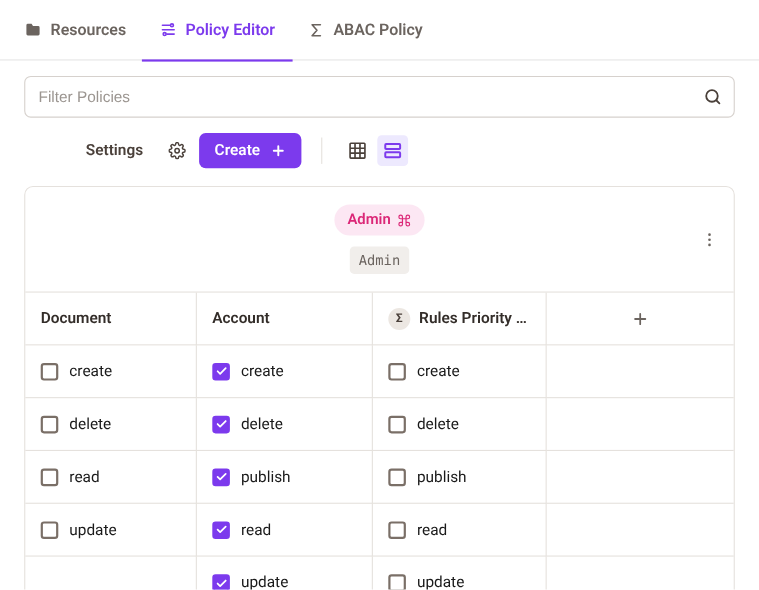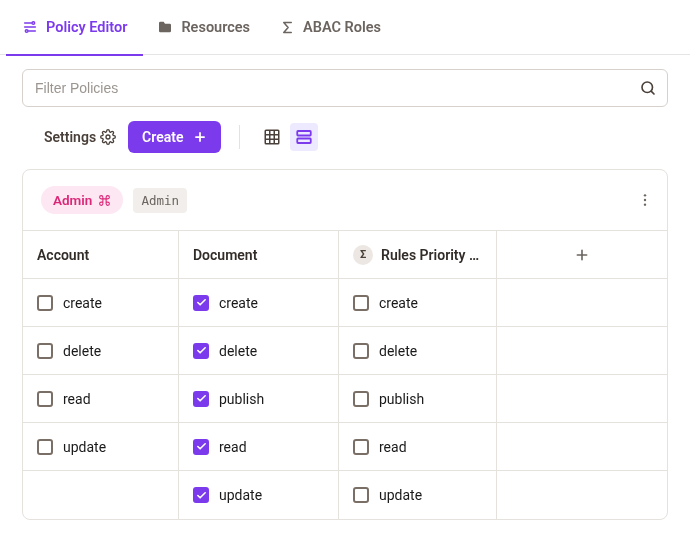--- a/index.html
+++ b/index.html
@@ -74,25 +74,26 @@
   
   .toolbar {
     display: flex;
     align-items: center;
     gap: 12px;
     padding: 14px 22px 0 44px;
   }
   .settings-btn {
     display: inline-flex;
     align-items: center;
-    gap: 4px;
+    gap: 23px;
     color: #4a403a;
     font-weight: 600;
     font-size: 14px;
     cursor: pointer;
+    margin-left: 34px;
   }
   .create-btn {
     display: inline-flex;
     align-items: center;
     gap: 10px;
     background: #7c3aed;
     color: #fff;
     border-radius: 6px;
     padding: 8px 14px;
     font-weight: 600;
@@ -127,20 +128,21 @@
     margin: 16px 22px 0 22px;
     border: 1px solid #e5e1dd;
     border-radius: 8px;
   }
   .card-header {
     display: flex;
     align-items: center;
     padding: 16px 18px;
     gap: 10px;
     position: relative;
+    flex-direction: column;
   }
   .chip-admin {
     display: inline-flex;
     align-items: center;
     gap: 6px;
     background: #fce7f3;
     color: #db2777;
     font-weight: 600;
     border-radius: 999px;
     padding: 6px 12px;
@@ -223,47 +225,47 @@
     background: #7c3aed;
     border-color: #7c3aed;
   }
 
   .icon svg { display: block; }
 </style>
 </head>
 <body>
 
 <div class="tabs">
+  <div class="tab">
+    <span class="icon">
+      <svg width="16" height="16" viewBox="0 0 24 24" fill="#6b645f">
+          <path d="M3 6a2 2 0 0 1 2-2h5l2 3h7a2 2 0 0 1 2 2v9a2 2 0 0 1-2 2H5a2 2 0 0 1-2-2V6z"></path>
+        </svg>
+    </span>
+    <span>Resources</span>
+  </div>
   <div class="tab active">
     <span class="icon">
       <svg width="16" height="16" viewBox="0 0 24 24" fill="none" stroke="#7c3aed" stroke-width="2.2" stroke-linecap="round" stroke-linejoin="round">
           <path d="M4 6h10"></path>
           <path d="M4 12h16"></path>
           <path d="M10 18h10"></path>
           <circle cx="17" cy="6" r="2"></circle>
           <circle cx="7" cy="18" r="2"></circle>
         </svg>
     </span>
     <span>Policy Editor</span>
   </div>
   <div class="tab">
     <span class="icon">
-      <svg width="16" height="16" viewBox="0 0 24 24" fill="#6b645f">
-          <path d="M3 6a2 2 0 0 1 2-2h5l2 3h7a2 2 0 0 1 2 2v9a2 2 0 0 1-2 2H5a2 2 0 0 1-2-2V6z"></path>
-        </svg>
-    </span>
-    <span>Resources</span>
-  </div>
-  <div class="tab">
-    <span class="icon">
       <svg width="15" height="15" viewBox="0 0 24 24" fill="none" stroke="#6b645f" stroke-width="2.4" stroke-linecap="round" stroke-linejoin="round">
           <path d="M18 4H6l7 8-7 8h12"></path>
         </svg>
     </span>
-    <span>ABAC Roles</span>
+    <span>ABAC Policy</span>
   </div>
 </div>
 
 <div class="search-row">
   <div class="search-box">
     <input type="text" placeholder="Filter Policies" style="">
     <span class="icon">
       <svg width="18" height="18" viewBox="0 0 24 24" fill="none" stroke="#4a403a" stroke-width="2.2" stroke-linecap="round">
           <circle cx="11" cy="11" r="7"></circle>
           <path d="m20 20-3.5-3.5"></path>
@@ -328,24 +330,24 @@
           <circle cx="12" cy="12" r="1.8"></circle>
           <circle cx="12" cy="19" r="1.8"></circle>
         </svg>
     </span>
   </div>
 
   <div class="tbl">
 
     <div class="tbl-row tbl-head">
       <div class="th-cell">
-        <span>Account</span>
+        <span>Document</span>
       </div>
       <div class="th-cell">
-        <span>Document</span>
+        <span>Account</span>
       </div>
       <div class="th-cell header-dr">
         <span class="sigma-badge">Σ</span>
         <span>Rules Priority …</span>
       </div>
       <div class="th-cell th-add">
         <span class="icon">
           <svg width="16" height="16" viewBox="0 0 24 24" fill="none" stroke="#6b645f" stroke-width="2.4" stroke-linecap="round">
               <path d="M12 5v14M5 12h14"></path>
             </svg>

